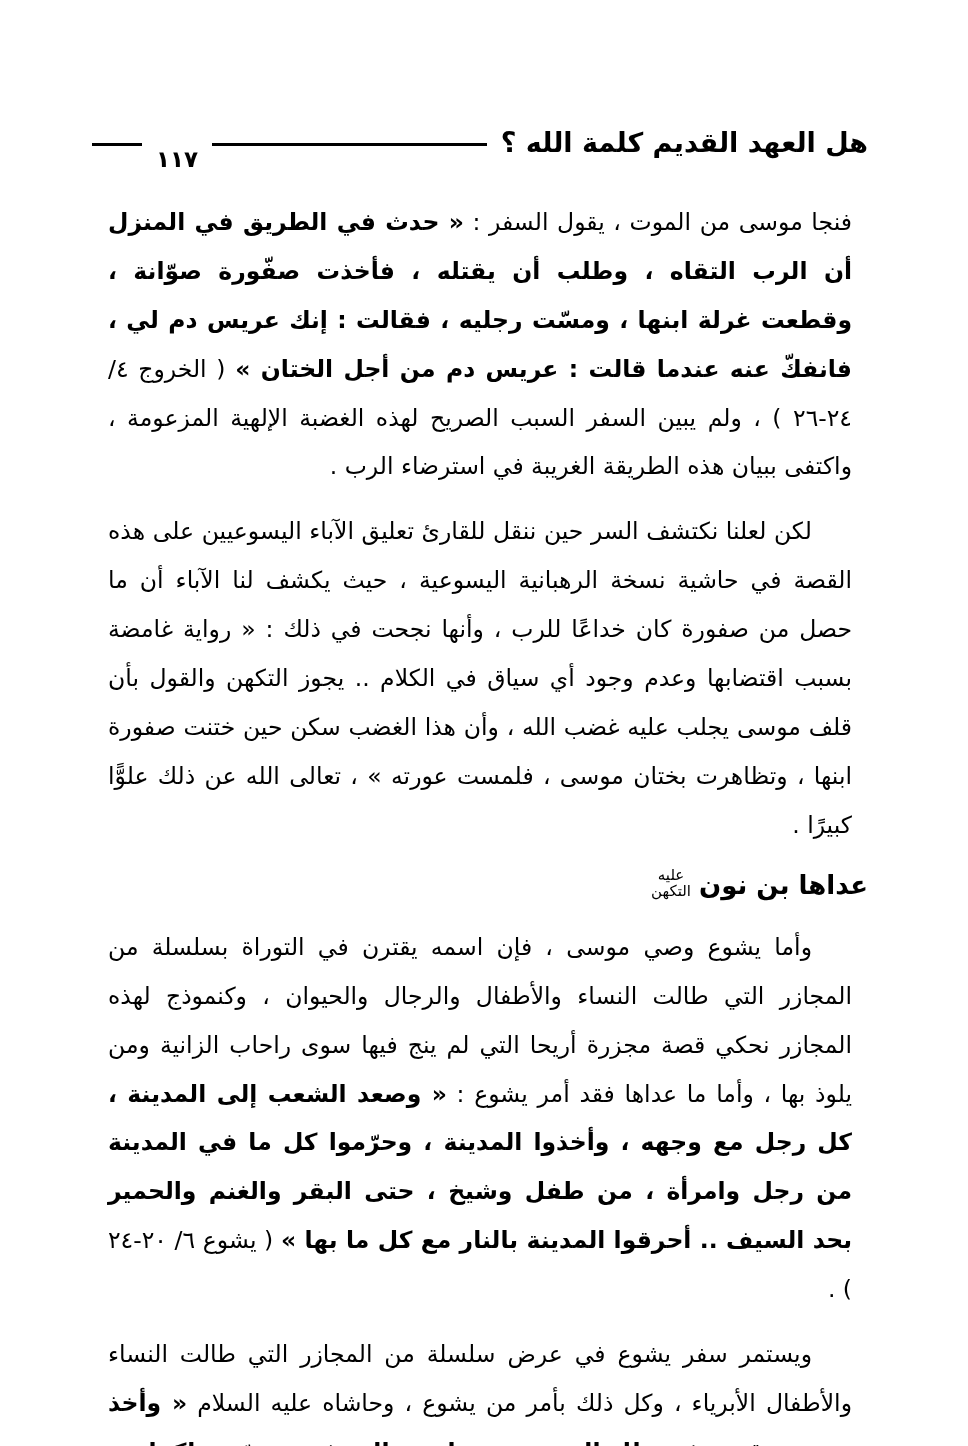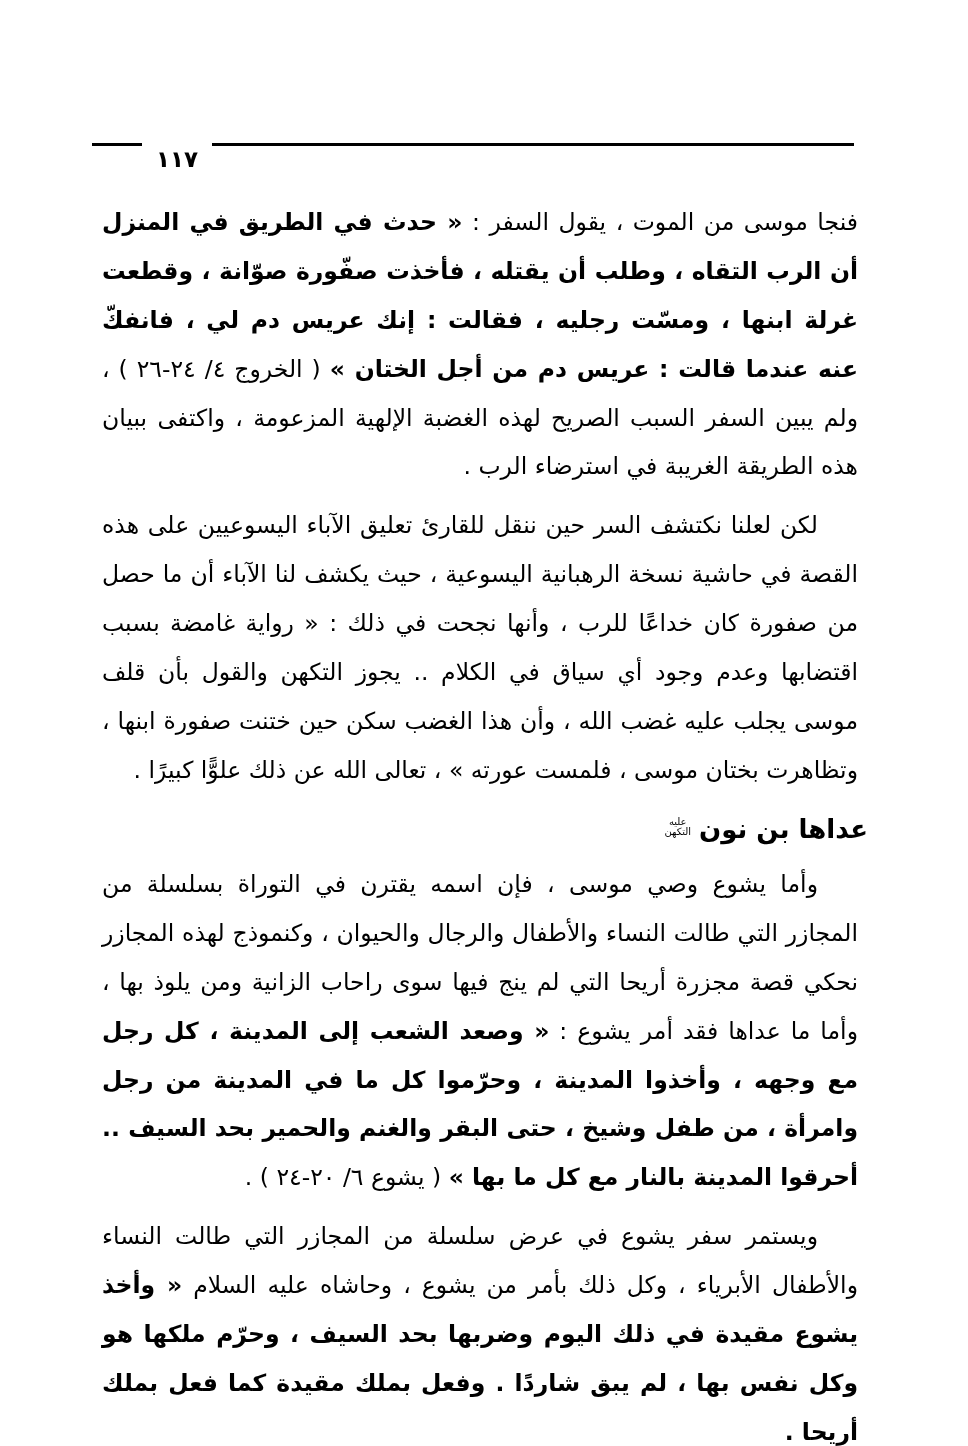--- a/index.html
+++ b/index.html
@@ -54,54 +54,55 @@
   }
   
   .content {
     margin-top: 26px;
     font-size: 23.5px;
     line-height: 2.08;
     text-align: justify;
     text-align-last: right;
   }
   .para {
-    margin: 10px;
+    margin: 16px;
     padding: 0;
   }
   .para.indent {
     text-indent: 40px;
   }
   .b {
     font-weight: bold;
   }
   .section-heading {
     margin: 14px 0 6px 0;
     font-size: 26px;
     font-weight: bold;
     text-align: right;
     line-height: 1.6;
   }
   .honorific {
     display: inline-flex;
     flex-direction: column;
     align-items: center;
-    font-size: 10px;
+    font-size: 15px;
     font-weight: normal;
     line-height: 1.05;
     vertical-align: middle;
     margin-right: 8px;
     transform: translateY(-3px);
   }
 </style>
 </head>
 <body>
 
 <div class="page">
 
   <div class="running-header">
+    <span class="header-title">هل العهد القديم كلمة الله ؟</span>
     <span class="header-rule"></span>
     <span class="page-number">١١٧</span>
     <span class="page-number-rule"></span>
   </div>
 
   <div class="content">
       <p class="para"><span>فنجا موسى من الموت ، يقول السفر : </span><span class="b">« حدث في الطريق في المنزل أن الرب التقاه ، وطلب أن يقتله ، فأخذت صفّورة صوّانة ، وقطعت غرلة ابنها ، ومسّت رجليه ، فقالت : إنك عريس دم لي ، فانفكّ عنه عندما قالت : عريس دم من أجل الختان »</span><span> ( الخروج ٤/ ٢٤-٢٦ ) ، ولم يبين السفر السبب الصريح لهذه الغضبة الإلهية المزعومة ، واكتفى ببيان هذه الطريقة الغريبة في استرضاء الرب .</span></p>
       <p class="para indent"><span>لكن لعلنا نكتشف السر حين ننقل للقارئ تعليق الآباء اليسوعيين على هذه القصة في حاشية نسخة الرهبانية اليسوعية ، حيث يكشف لنا الآباء أن ما حصل من صفورة كان خداعًا للرب ، وأنها نجحت في ذلك : « رواية غامضة بسبب اقتضابها وعدم وجود أي سياق في الكلام .. يجوز التكهن والقول بأن قلف موسى يجلب عليه غضب الله ، وأن هذا الغضب سكن حين ختنت صفورة ابنها ، وتظاهرت بختان موسى ، فلمست عورته » ، تعالى الله عن ذلك علوًّا كبيرًا .</span></p>
       <h2 class="section-heading"><span>عداها بن نون</span><span class="honorific">
           <span>عليه</span>

